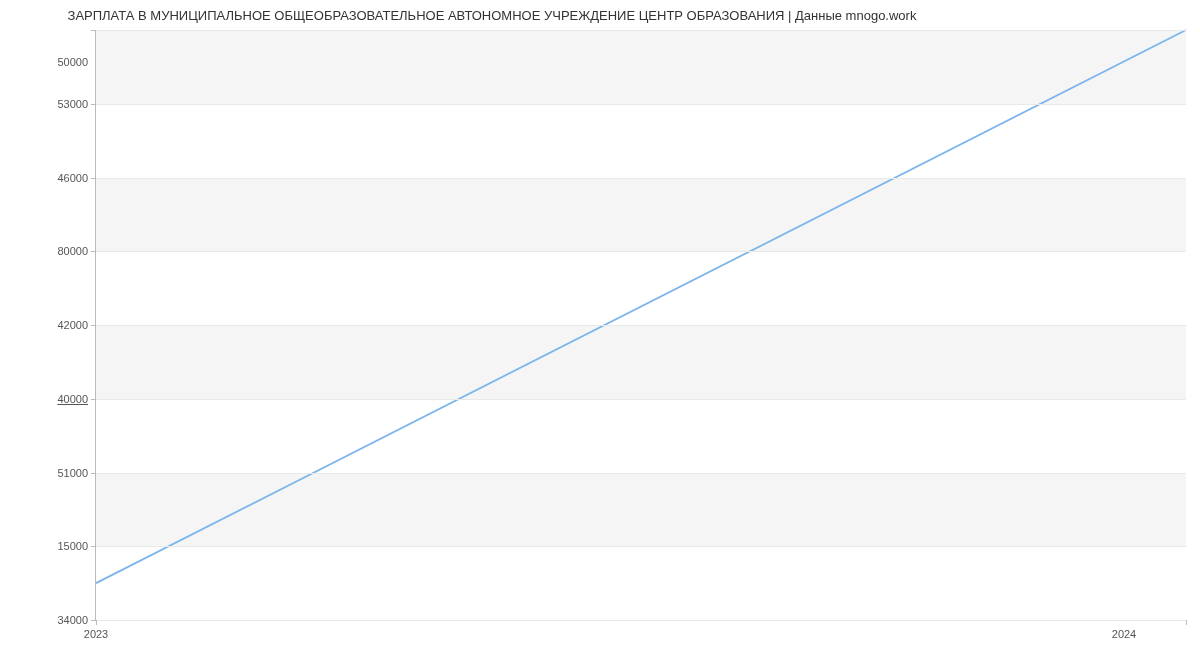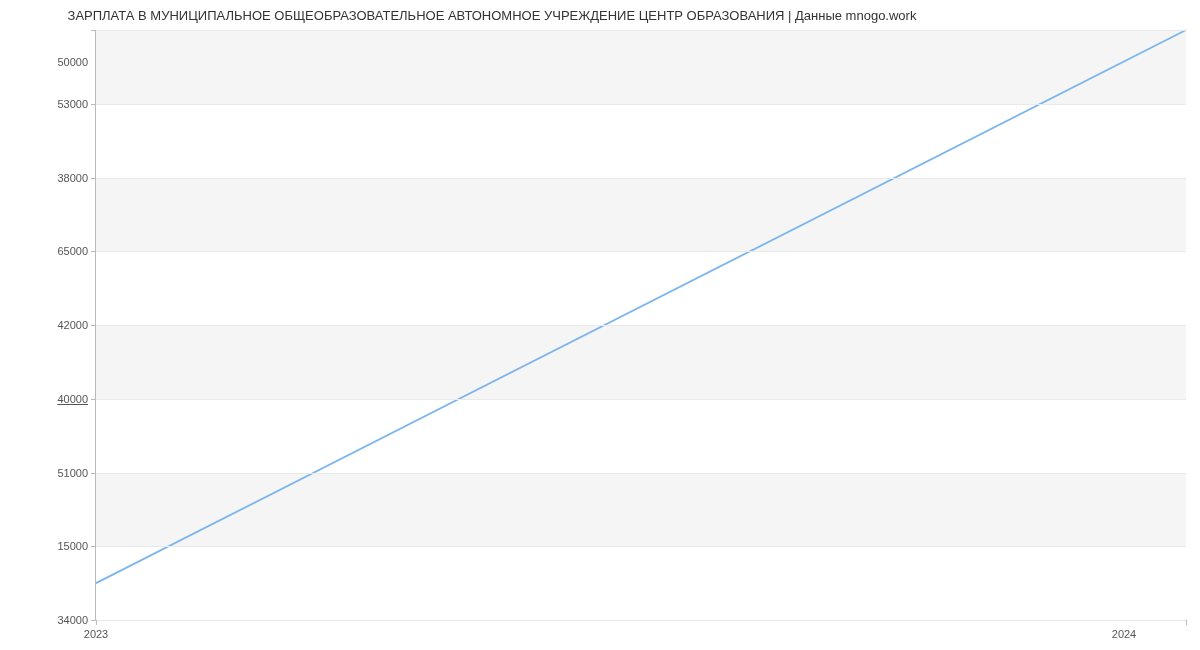--- a/index.html
+++ b/index.html
@@ -111,24 +111,24 @@
       <div class="ytick" style="top: 442.5px;"></div>
       <div class="ylabel" style="top: 442.5px;">51000</div>
       <div class="gridline" style="top: 368.75px;"></div>
       <div class="ytick" style="top: 368.75px;"></div>
       <div class="ylabel" style="top: 368.75px; text-decoration: underline;">40000</div>
       <div class="gridline" style="top: 295px;"></div>
       <div class="ytick" style="top: 295px;"></div>
       <div class="ylabel" style="top: 295px; text-align: right;">42000</div>
       <div class="gridline" style="top: 221.25px;"></div>
       <div class="ytick" style="top: 221.25px;"></div>
-      <div class="ylabel" style="top: 221.25px;">65000</div>
+      <div class="ylabel" style="top: 221.25px;">80000</div>
       <div class="gridline" style="top: 147.5px;"></div>
       <div class="ytick" style="top: 147.5px;"></div>
-      <div class="ylabel" style="top: 147.5px;">38000</div>
+      <div class="ylabel" style="top: 147.5px;">46000</div>
       <div class="gridline" style="top: 73.75px;"></div>
       <div class="ytick" style="top: 73.75px;"></div>
       <div class="ylabel" style="top: 73.75px;">53000</div>
       <div class="gridline" style="top: 0px;"></div>
       <div class="ytick" style="top: 0px;"></div>
       <div class="ylabel" style="top: 0px; margin-top: 32px;">50000</div>
       <div class="xtick" style="left: 0px;"></div>
       <div class="xlabel" style="left: 0px;">2023</div>
       <div class="xtick" style="left: 1090px;"></div>
       <div class="xlabel" style="left: 1028px;">2024</div>

